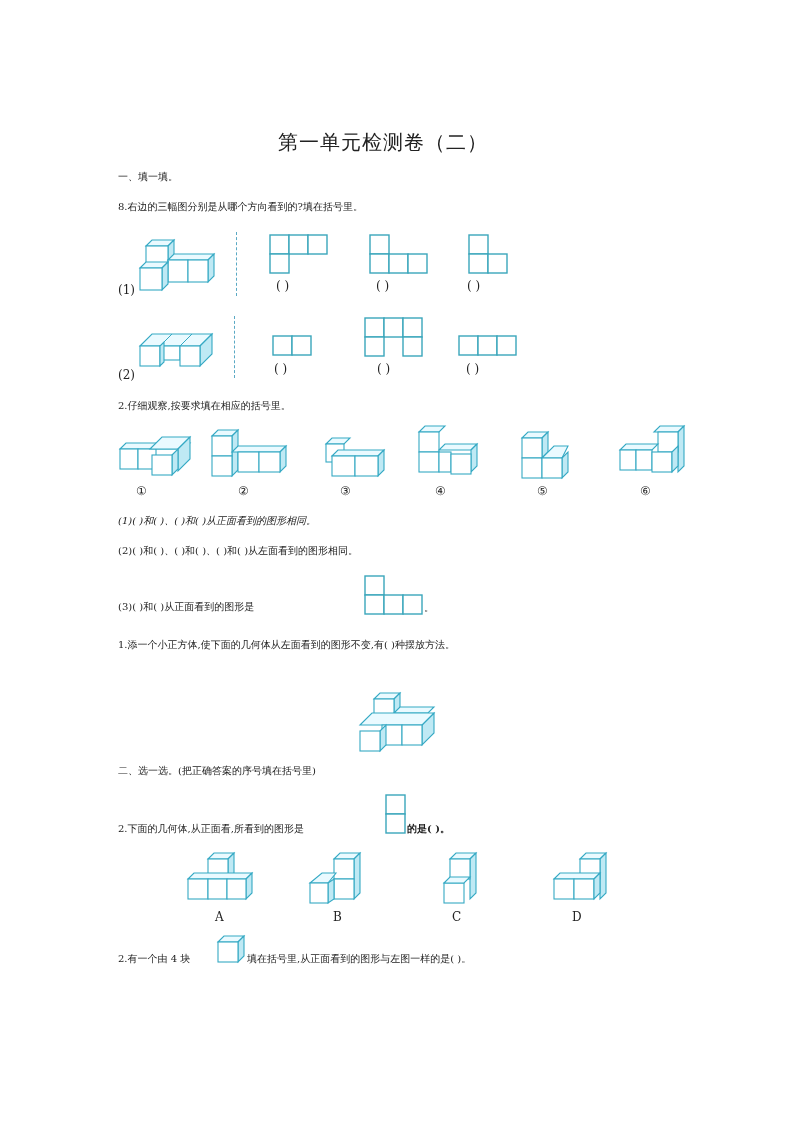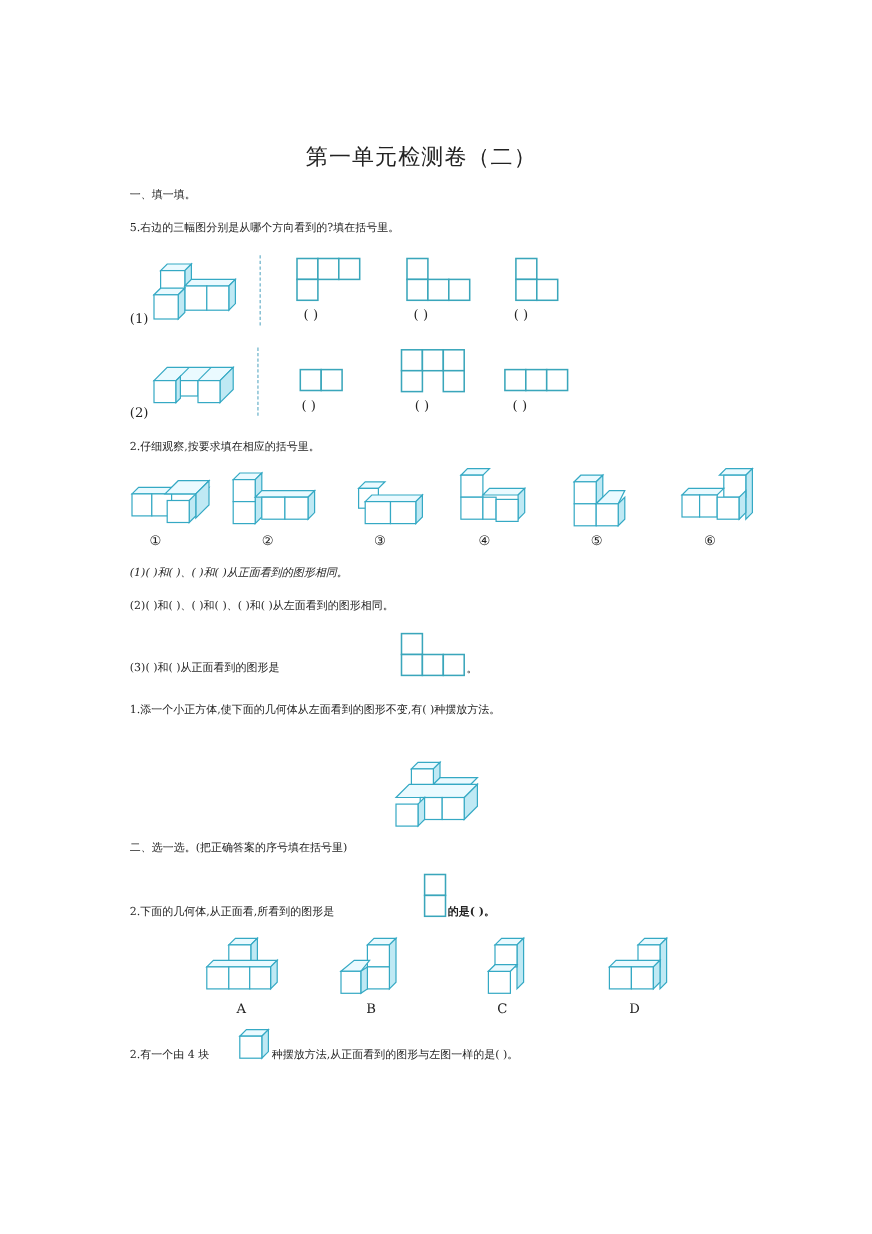--- a/index.html
+++ b/index.html
@@ -16,21 +16,21 @@
   .cs { fill:#bfe9f4; stroke:#35a9c4; stroke-width:1.1; }
   .paren { font-size:12px; }
   .dash { border-left:1.5px dashed #5aa9c4; width:0; }
 </style>
 </head>
 <body>
 
 <div class="abs title">第一单元检测卷（二）</div>
 
 <div class="abs txt" style="left:118px;top:170px;">一、填一填。</div>
-<div class="abs txt" style="left:118px;top:200px;">5.右边的三幅图分别是从哪个方向看到的?填在括号里。</div>
+<div class="abs txt" style="left:118px;top:200px;">8.右边的三幅图分别是从哪个方向看到的?填在括号里。</div>
 
 <div class="abs lbl" style="left:118px;top:283px;">(1)</div>
 <svg style="left:140px;top:238px;" width="80" height="55">
 
   <polygon class="ct" points="6,8 12,2 34,2 28,8"></polygon>
   <polygon class="cs" points="28,8 34,2 34,24 28,30"></polygon>
   <rect class="cf" x="6" y="8" width="22" height="22"></rect>
 
   <polygon class="ct" points="28,22 34,16 74,16 68,22"></polygon>
   <polygon class="cs" points="68,22 74,16 74,38 68,44"></polygon>
@@ -244,13 +244,13 @@
 <div class="abs lbl" style="left:333px;top:910px;">B</div>
 <div class="abs lbl" style="left:452px;top:910px;">C</div>
 <div class="abs lbl" style="left:572px;top:910px;">D</div>
 
 <div class="abs txt" style="left:118px;top:952px;">2.有一个由 4 块</div>
 <svg style="left:218px;top:936px;" width="28" height="28">
   <polygon class="ct" points="0,6 6,0 26,0 20,6"></polygon>
   <polygon class="cs" points="20,6 26,0 26,20 20,26"></polygon>
   <rect class="cf" x="0" y="6" width="20" height="20"></rect>
 </svg>
-<div class="abs txt" style="left:247px;top:952px;">种摆放方法,从正面看到的图形与左图一样的是(      )。</div>
+<div class="abs txt" style="left:247px;top:952px;">填在括号里,从正面看到的图形与左图一样的是(      )。</div>
 
 </body></html>

